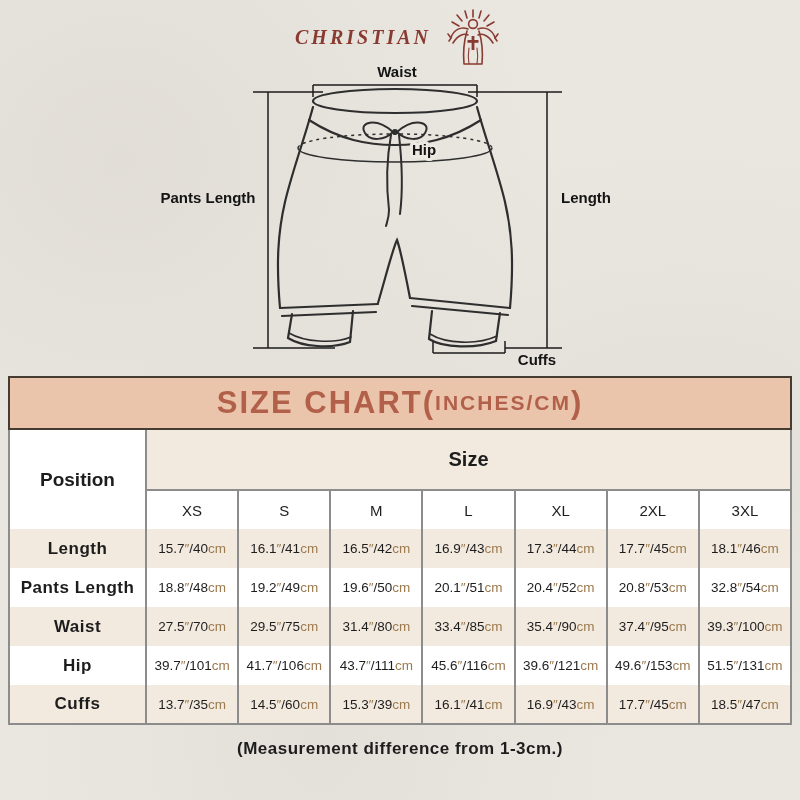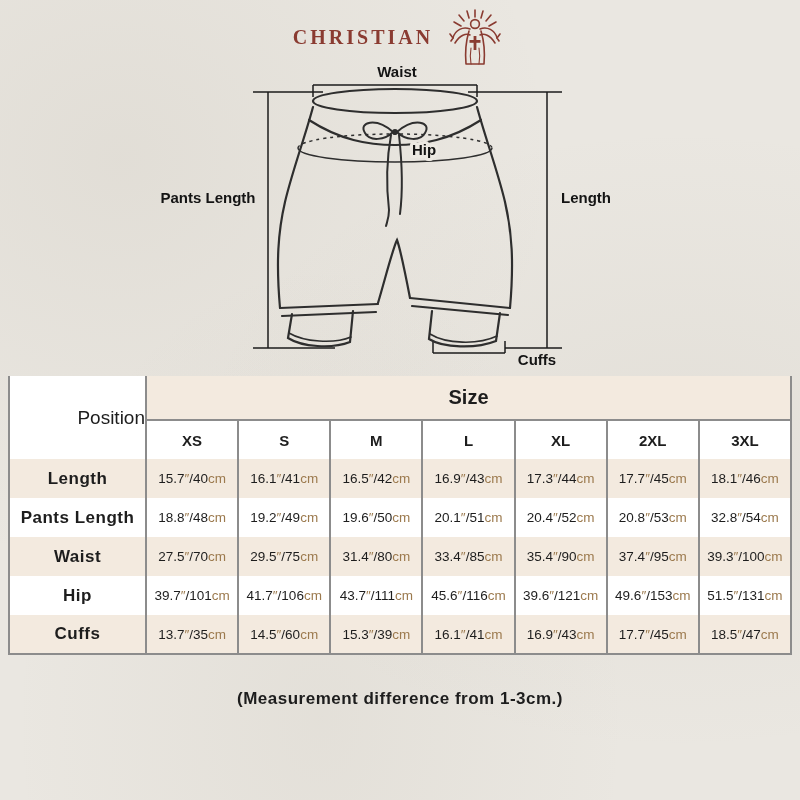--- a/index.html
+++ b/index.html
@@ -11,21 +11,21 @@
   body{
     font-family:"Liberation Sans", sans-serif;
     background-color:var(--page_bg);
     background-image:
       radial-gradient(ellipse at 15% 20%, rgba(150,140,120,0.10), transparent 45%),
       radial-gradient(ellipse at 85% 55%, rgba(150,140,120,0.08), transparent 50%),
       radial-gradient(ellipse at 40% 90%, rgba(150,140,120,0.08), transparent 45%);
     color:var(--text_dark);
   }
   
-  .brand{height:62px; display:flex; align-items:center; justify-content:center; gap:10px; padding-top:12px;}
+  .brand{height:62px; display:flex; align-items:center; justify-content:center; gap:10px; padding-top:12px;font-style:italic;}
   .brand-text{
     font-family:"Liberation Serif", serif; font-weight:bold; font-size:20px;
     letter-spacing:3px; color:var(--brand_maroon);
   }
   .brand-logo{flex:0 0 auto;}
   
   .diagram{width:640px; margin:0 0 0 120px; height:312px;}
   .diagram svg{display:block;}
   .dim-label{font:bold 15px "Liberation Sans", sans-serif; fill:#141414;}
   .halo{paint-order:stroke; stroke:#ece9e2; stroke-width:6px; stroke-linejoin:round;}
@@ -34,34 +34,34 @@
   .chart-header{
     background:var(--header_bg); border:2px solid var(--border_dark);
     height:54px; display:flex; align-items:center; justify-content:center;
     color:var(--accent); font-weight:bold; letter-spacing:2px;
   }
   .t-big{font-size:31px;}
   .t-small{font-size:21px; letter-spacing:2px;}
   table{width:100%; border-collapse:collapse; table-layout:fixed; border:2px solid var(--border_gray); border-top:none;}
   col.c-pos{width:137px;}
   th,td{text-align:center; vertical-align:middle;}
-  thead th.pos{background:#fff; font-size:19px; font-weight:normal;text-align:right;}
-  thead td.size-h{background:var(--row_beige); font-size:20px; font-weight:bold; height:44px; border-left:2px solid var(--border_gray);}
+  thead th.pos{background:#fff; font-size:19px; font-weight:bold;}
+  thead td.size-h{background:var(--row_beige); font-size:20px; font-weight:bold; height:60px; border-left:2px solid var(--border_gray);}
   tr.size-labels td{
-    background:#fff; height:39px; font-size:15px; font-weight:bold;
+    background:#fff; height:39px; font-size:15px; font-weight:normal;
     border-left:2px solid var(--border_gray); border-top:2px solid var(--border_gray);margin-left:48px;
   }
   tbody tr{height:39px;}
   tbody tr.beige th, tbody tr.beige td{background:var(--row_beige);}
   tbody tr.white th, tbody tr.white td{background:#fff;}
   tbody th{font-size:17px; font-weight:bold; letter-spacing:0.5px;}
   tbody td{font-size:13.5px; border-left:2px solid var(--border_gray); white-space:nowrap;}
   tbody td .u{color:var(--unit_brown);}
   
-  .note{margin-top:34px; text-align:center; font-size:17px; font-weight:bold; letter-spacing:0.5px;}
+  .note{margin-top:14px; text-align:center; font-size:17px; font-weight:bold; letter-spacing:0.5px;}
 </style>
 </head>
 <body>
 
 <div class="page">
 
   <header class="brand">
     <span class="brand-text">CHRISTIAN</span>
     <svg class="brand-logo" width="64" height="58" viewBox="0 0 64 58">
       <g stroke="#8a3b31" fill="none" stroke-width="1.6" stroke-linecap="round">
@@ -127,20 +127,26 @@
 
       <text class="dim-label" x="277" y="15" text-anchor="middle">Waist</text>
       <text class="dim-label halo" x="304" y="93" text-anchor="middle">Hip</text>
       <text class="dim-label" x="88" y="141" text-anchor="middle">Pants Length</text>
       <text class="dim-label" x="466" y="141" text-anchor="middle">Length</text>
       <text class="dim-label" x="417" y="303" text-anchor="middle">Cuffs</text>
     </svg>
   </figure>
 
   <section class="chart">
+    <div class="chart-header">
+      <span class="t-big">SIZE CHART</span>
+        <span class="t-big">(</span>
+        <span class="t-small">INCHES/CM</span>
+        <span class="t-big">)</span>
+    </div>
     <table>
       <colgroup>
         <col class="c-pos">
           <col>
           <col>
           <col>
           <col>
           <col>
           <col>
           <col>

